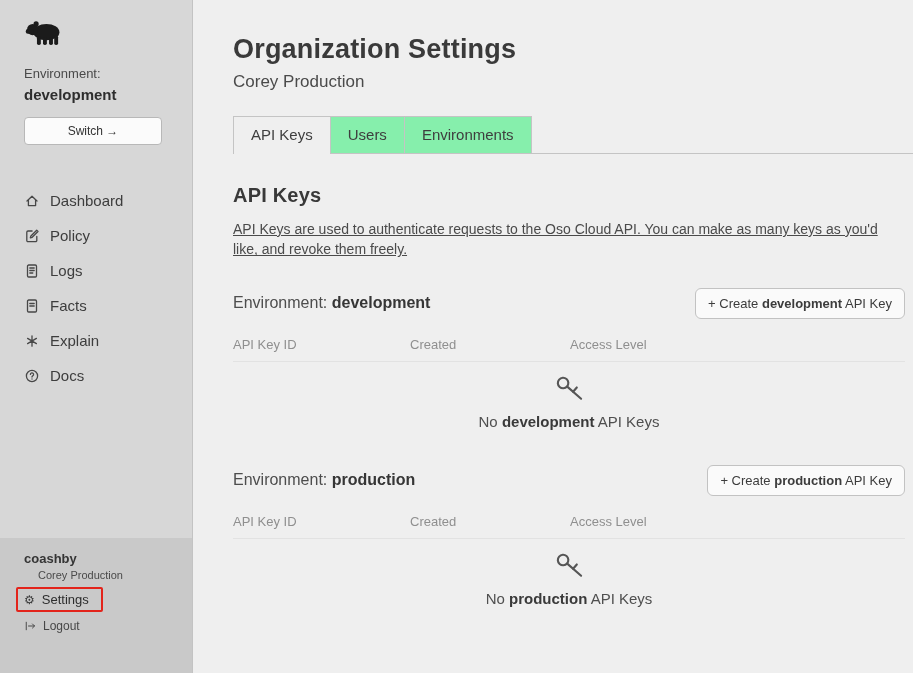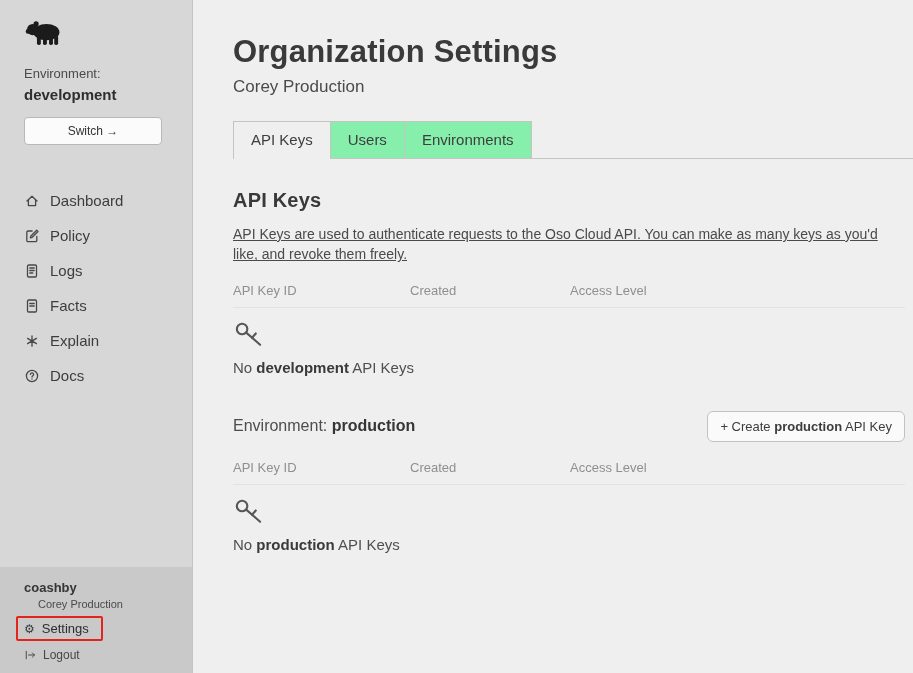--- a/index.html
+++ b/index.html
@@ -13,34 +13,34 @@
   .logo { width:38px; height:26px; margin-bottom:20px; display:block; }
   .env-label { font-size:13px; color:#4a4a4a; }
   .env-value { font-size:15px; font-weight:bold; color:#2e2e2e; margin-top:5px; }
   .switch-btn { margin-top:14px; width:138px; height:28px; background:#fbfbfb; border:1px solid #b8b8b8;
     border-radius:4px; font-size:12px; color:#333; font-family:inherit; cursor:pointer; }
   .nav { margin-top:38px; }
   .nav-item { display:flex; align-items:center; gap:10px; padding:9px 0; font-size:15px; color:#3d3d3d; cursor:pointer; }
   .nav-item svg { width:16px; height:16px; flex-shrink:0; }
   .icon-stroke { fill:none; stroke:#474747; stroke-width:1.3; stroke-linecap:round; stroke-linejoin:round; }
 
-  .sidebar-footer { position:absolute; left:0; right:0; bottom:0; height:106px; background:#c9c9c9; padding:13px 0 0 24px; }
+  .sidebar-footer { position:absolute; left:0; right:0; bottom:0; height:135px; background:#c9c9c9; padding:13px 0 0 24px; }
   .user-name { font-size:13px; font-weight:bold; color:#353535; }
   .user-org { font-size:11px; color:#4a4a4a; margin:3px 0 0 14px; }
   .settings-highlight { width:fit-content; border:2px solid #e3241b; border-radius:2px;
     margin:6px 0 0 -8px; padding:3px 12px 3px 6px; }
   .settings-row { display:flex; align-items:center; gap:7px; font-size:13px; color:#2d2d2d; cursor:pointer; }
   .gear-glyph { font-size:12px; line-height:1; color:#3c3c3c; }
   .logout-row { display:flex; align-items:center; gap:7px; font-size:12px; color:#474747; margin-top:7px; cursor:pointer; }
   .logout-row svg { width:12px; height:12px; }
 
   
   .main { flex:1; padding-top:34px; }
   .page-header { padding-left:40px; }
-  .page-title { font-size:31px; font-weight:bold; color:#3a3a3a; letter-spacing:.2px; }
+  .page-title { font-size:27px; font-weight:bold; color:#3a3a3a; letter-spacing:.2px; }
   .page-subtitle { font-size:17px; color:#4a4a4a; margin-top:7px; }
 
   .tabs { display:flex; margin:24px 0 0 40px; border-bottom:1px solid #c4c4c4; }
   .tab { padding:9px 17px 10px; font-size:15px; color:#3e3e3e; background:#86efac;
     border:1px solid #c4c4c4; border-bottom:none; cursor:pointer; }
   .tab:not(:first-child) { margin-left:-1px; }
   .tab.active { background:#efefef; margin-bottom:-1px; padding-bottom:11px; }
 
   .content { padding:0 8px 0 40px; }
   .section-heading { font-size:20px; font-weight:bold; color:#393939; margin-top:30px; letter-spacing:.2px; }
@@ -49,21 +49,21 @@
   .group-head { display:flex; justify-content:space-between; align-items:center; margin-top:28px; }
   .group-head.second { margin-top:35px; }
   .env-title { font-size:16px; color:#4d4d4d; }
   .env-title b { color:#363636; }
   .create-btn { background:#fafafa; border:1px solid #c2c2c2; border-radius:6px; padding:7px 12px;
     font-size:13px; color:#3c3c3c; font-family:inherit; cursor:pointer; white-space:nowrap; }
 
   .table-head { display:grid; grid-template-columns:177px 160px 1fr; margin-top:18px;
     padding-bottom:9px; border-bottom:1px solid #e2e2e2; font-size:13px; color:#8f8f8f; }
 
-  .empty-state { text-align:left; margin-top:10px; }
+  .empty-state { text-align:center; margin-top:10px; }
   .empty-state svg { width:30px; height:30px; transform:scaleY(-1) rotate(4deg); }
   .empty-text { font-size:15px; color:#4f4f4f; margin-top:7px; }
   .empty-text b { color:#3a3a3a; }
 </style>
 </head>
 <body>
 
 <div class="app">
 
   <aside class="sidebar">
@@ -156,20 +156,28 @@
     <div class="tabs">
       <div class="tab active">API Keys</div>
       <div class="tab">Users</div>
       <div class="tab">Environments</div>
     </div>
 
     <div class="content">
       <h2 class="section-heading">API Keys</h2>
       <p class="section-desc">API Keys are used to authenticate requests to the Oso Cloud API. You can make as many keys as you'd like, and revoke them freely.</p>
 
+      <div class="group-head">
+        <div class="env-title">
+          <span>Environment:</span> <b>development</b>
+        </div>
+        <button class="create-btn">
+          <span>+ Create</span> <b>development</b> <span>API Key</span>
+        </button>
+      </div>
       <div class="table-head">
         <span>API Key ID</span>
         <span>Created</span>
         <span>Access Level</span>
       </div>
       <div class="empty-state">
         <svg viewBox="0 0 24 24" fill="none" stroke="#565656" stroke-width="1.7" stroke-linecap="round" stroke-linejoin="round">
           <circle cx="7.5" cy="15.5" r="4.2"></circle>
           <path d="M10.6 12.4L21 2"></path>
           <path d="M15 8l3.2 3.2"></path>

